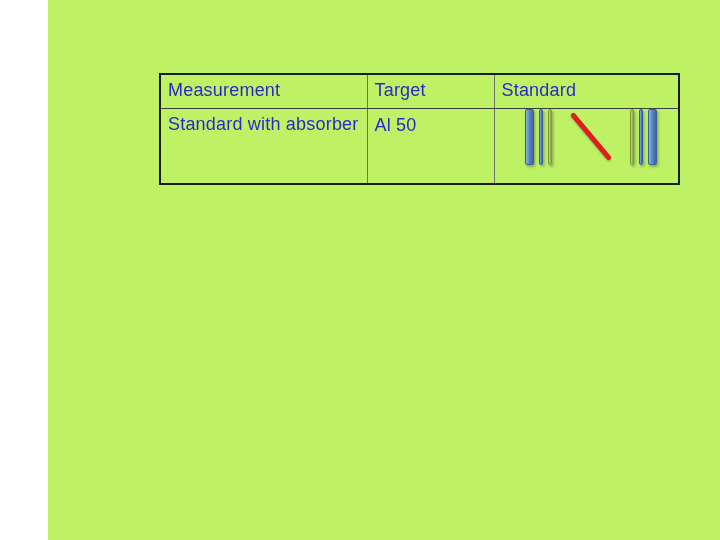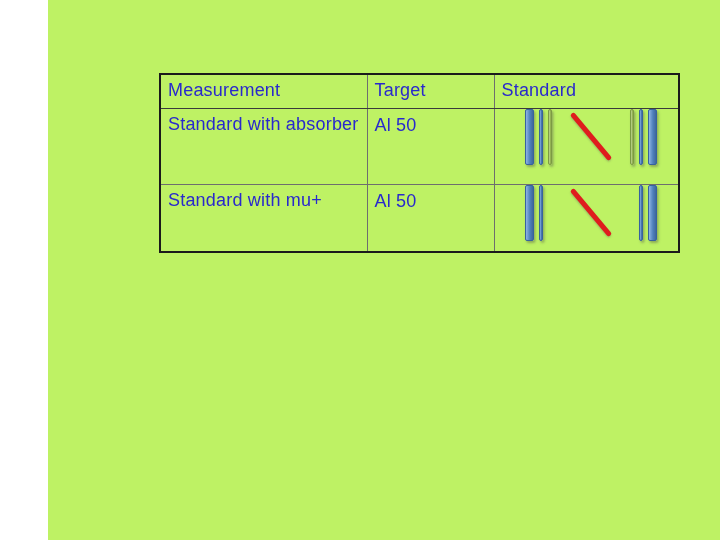--- a/index.html
+++ b/index.html
@@ -108,34 +108,15 @@
               </div>
               <span class="beam thick" style="background: rgb(223, 29, 29);"></span>
               <div class="vgroup">
                 <span class="bar v thin-green"></span>
                 <span class="bar v thin-blue"></span>
                 <span class="bar v thick-blue"></span>
               </div>
             </div>
           </td>
         </tr>
-        <tr>
-          <td>Standard with mu+</td>
-          <td>
-            <div class="target-line">Al 50</div>
-          </td>
-          <td class="geocell">
-            <div class="geo geo-inline">
-              <div class="vgroup">
-                <span class="bar v thick-blue"></span>
-                <span class="bar v thin-blue"></span>
-              </div>
-              <span class="beam thick" style="background: rgb(223, 29, 29);"></span>
-              <div class="vgroup">
-                <span class="bar v thin-blue"></span>
-                <span class="bar v thick-blue"></span>
-              </div>
-            </div>
-          </td>
-        </tr>
       </tbody>
   </table>
 </div>
 
 </body></html>

